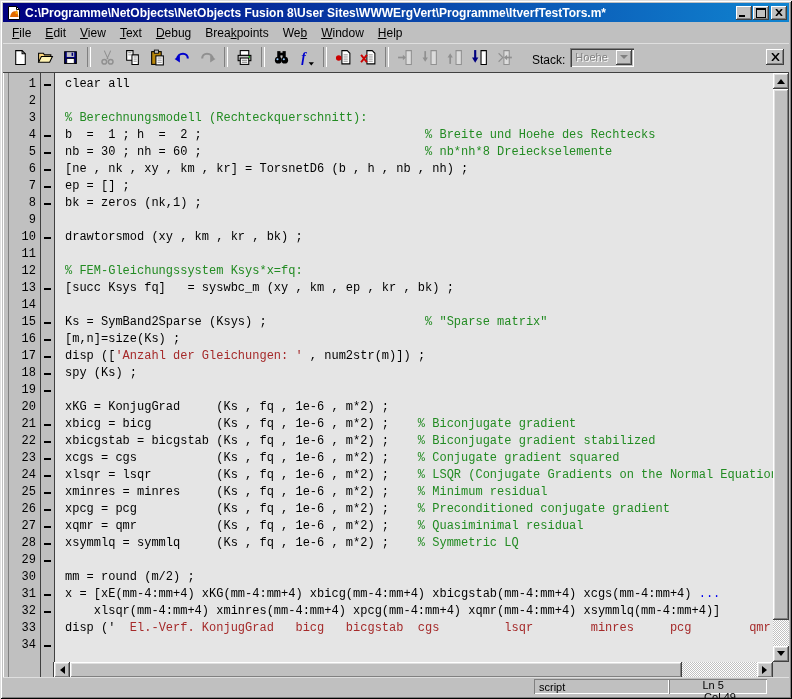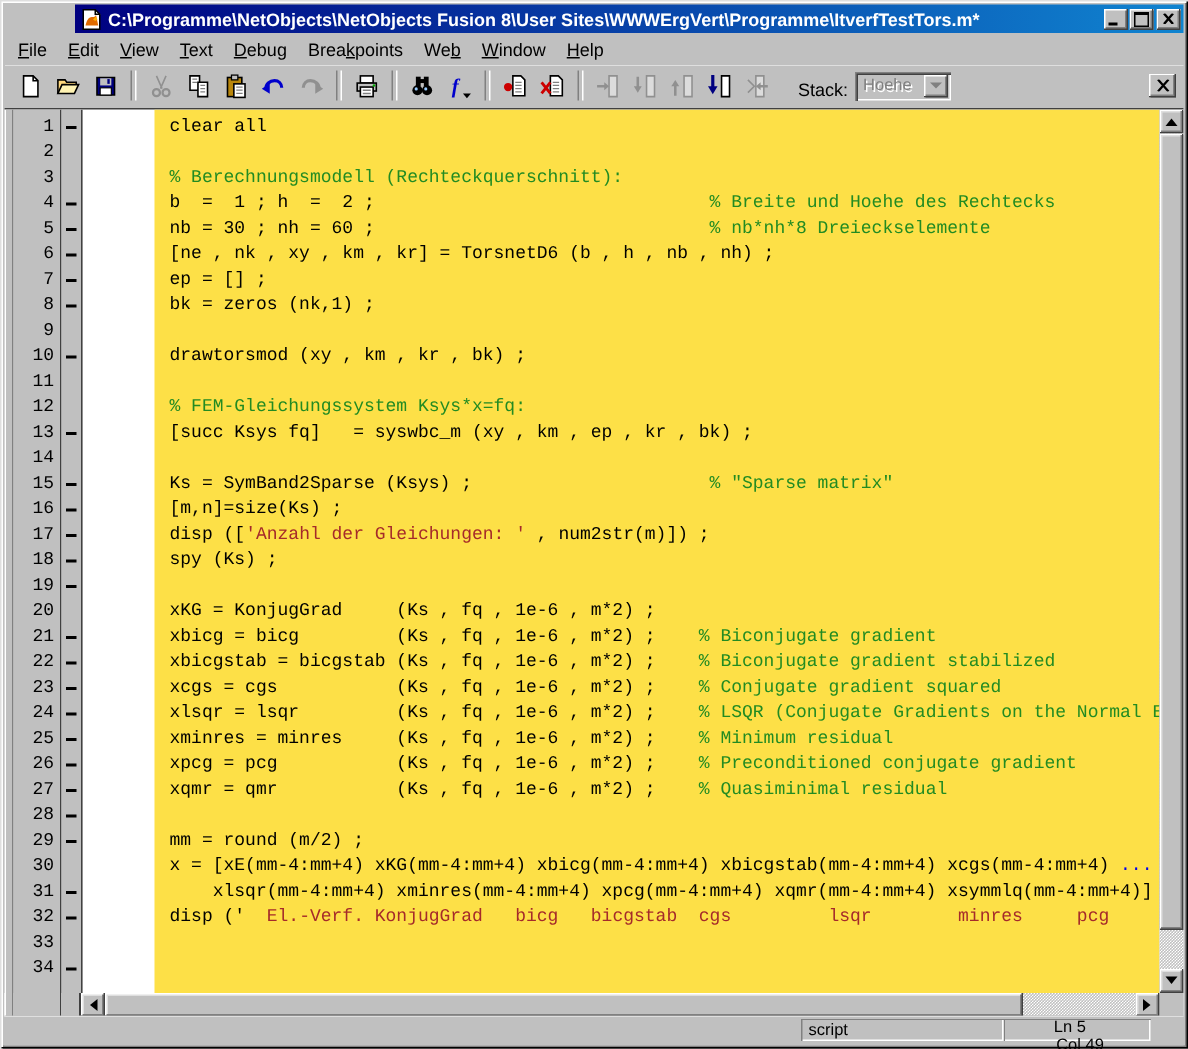--- a/index.html
+++ b/index.html
@@ -2,21 +2,21 @@
 <html style="--comment: #228B22; --string: #A52A2A; --cont: #0000EE; --ttl-l: #000080; --ttl-r: #1084D0;"><head>
 <meta charset="utf-8">
 <style>
   html,body{margin:0;padding:0;background:#808080;}
   body{width:792px;height:699px;overflow:hidden;font-family:"Liberation Sans",sans-serif;}
   #window{position:absolute;left:0;top:0;width:792px;height:699px;background:#c0c0c0;
     box-shadow:inset 1px 1px 0 #dfdfdf, inset -1px -1px 0 #000, inset 2px 2px 0 #fff, inset -2px -2px 0 #808080;}
   
   .titlebar{position:absolute;left:3px;top:3px;right:3px;height:19px;
     background:linear-gradient(90deg,var(--ttl-l,#000080),var(--ttl-r,#1084d0));
-    display:flex;align-items:center;padding:0 2px;margin-left:47px;}
+    display:flex;align-items:center;padding:0 2px;}
   .title-icon{width:16px;height:16px;margin:0 3px 0 1px;flex:0 0 auto;}
   .title-text{color:#fff;font-size:12px;font-weight:bold;white-space:nowrap;overflow:hidden;flex:1;}
   .caption-buttons{display:flex;align-items:center;gap:0;}
   button{font-family:inherit;}
   .cap{width:16px;height:14px;background:#c0c0c0;border:0;padding:0;margin-left:1px;position:relative;
     box-shadow:inset -1px -1px 0 #404040, inset 1px 1px 0 #fff, inset -2px -2px 0 #808080;display:flex;align-items:center;justify-content:center;}
   .cap.close{margin-left:2px;}
   .glyph-min{position:absolute;left:3px;bottom:3px;width:6px;height:2px;background:#000;}
   .glyph-max{width:8px;height:7px;border:1px solid #000;border-top-width:2px;}
   
@@ -44,21 +44,21 @@
   
   .editor{position:absolute;left:3px;top:72px;right:3px;height:605px;display:flex;flex-direction:column;background:#fff;border-top:1px solid #404040;}
   .editor-main{flex:1;display:flex;overflow:hidden;}
   .gutter{display:flex;flex:0 0 auto;}
   .gutter-strip{width:5px;background:#c0c0c0;border-right:1px solid #808080;box-shadow:inset 1px 0 0 #fff;}
   .gutter-nums{width:31px;background:#c0c0c0;border-right:1px solid #404040;padding-top:3px;}
   .gutter-nums .num{height:17px;line-height:17px;text-align:right;padding-right:4px;font:12px/17px "Liberation Mono",monospace;color:#000;}
   .bp-margin{width:13px;background:#c0c0c0;border-right:1px solid #404040;padding-top:3px;}
   .bp-cell{height:17px;display:flex;align-items:center;justify-content:center;}
   .bp-dash{width:7px;height:2px;background:#000;}
-  .code{flex:1;background:#fde047;overflow:hidden;padding:3px 0 0 10px;margin-left:48px;}
+  .code{flex:1;background:#e5e5e5;overflow:hidden;padding:3px 0 0 10px;}
   .code-line{height:17px;white-space:pre;font:12px/17px "Liberation Mono",monospace;color:#000;}
   .seg-c{color:var(--comment,#228b22);}
   .seg-s{color:var(--string,#a52a2a);}
   .seg-b{color:var(--cont,#0000ee);}
   
   .vscroll{flex:0 0 16px;display:flex;flex-direction:column;}
   .hscroll{flex:1;display:flex;}
   .sb-arrow{flex:0 0 16px;width:16px;height:16px;background:#c0c0c0;display:flex;align-items:center;justify-content:center;
     box-shadow:inset -1px -1px 0 #404040, inset 1px 1px 0 #fff, inset -2px -2px 0 #808080, inset 2px 2px 0 #dfdfdf;}
   .sb-track{flex:1;position:relative;background-color:#c0c0c0;
@@ -464,20 +464,21 @@
           <div class="code-line"><span class="seg-t">spy (Ks) ;</span></div>
           <div class="code-line"></div>
           <div class="code-line"><span class="seg-t">xKG = KonjugGrad     (Ks , fq , 1e-6 , m*2) ;</span></div>
           <div class="code-line"><span class="seg-t">xbicg = bicg         (Ks , fq , 1e-6 , m*2) ;    </span><span class="seg-c">% Biconjugate gradient</span></div>
           <div class="code-line"><span class="seg-t">xbicgstab = bicgstab (Ks , fq , 1e-6 , m*2) ;    </span><span class="seg-c">% Biconjugate gradient stabilized</span></div>
           <div class="code-line"><span class="seg-t">xcgs = cgs           (Ks , fq , 1e-6 , m*2) ;    </span><span class="seg-c">% Conjugate gradient squared</span></div>
           <div class="code-line"><span class="seg-t">xlsqr = lsqr         (Ks , fq , 1e-6 , m*2) ;    </span><span class="seg-c">% LSQR (Conjugate Gradients on the Normal Equations)</span></div>
           <div class="code-line"><span class="seg-t">xminres = minres     (Ks , fq , 1e-6 , m*2) ;    </span><span class="seg-c">% Minimum residual</span></div>
           <div class="code-line"><span class="seg-t">xpcg = pcg           (Ks , fq , 1e-6 , m*2) ;    </span><span class="seg-c">% Preconditioned conjugate gradient</span></div>
           <div class="code-line"><span class="seg-t">xqmr = qmr           (Ks , fq , 1e-6 , m*2) ;    </span><span class="seg-c">% Quasiminimal residual</span></div>
+          <div class="code-line"><span class="seg-t">xsymmlq = symmlq     (Ks , fq , 1e-6 , m*2) ;    </span><span class="seg-c">% Symmetric LQ</span></div>
           <div class="code-line"></div>
           <div class="code-line"><span class="seg-t">mm = round (m/2) ;</span></div>
           <div class="code-line"><span class="seg-t">x = [xE(mm-4:mm+4) xKG(mm-4:mm+4) xbicg(mm-4:mm+4) xbicgstab(mm-4:mm+4) xcgs(mm-4:mm+4) </span><span class="seg-b">...</span></div>
           <div class="code-line"><span class="seg-t">    xlsqr(mm-4:mm+4) xminres(mm-4:mm+4) xpcg(mm-4:mm+4) xqmr(mm-4:mm+4) xsymmlq(mm-4:mm+4)]</span></div>
           <div class="code-line"><span class="seg-t">disp ('</span><span class="seg-s">  El.-Verf. KonjugGrad   bicg   bicgstab  cgs         lsqr        minres     pcg        qmr</span></div>
         </div>
       <div class="vscroll">
         <div class="sb-arrow">
             <span class="tri up"></span>
           </div>

